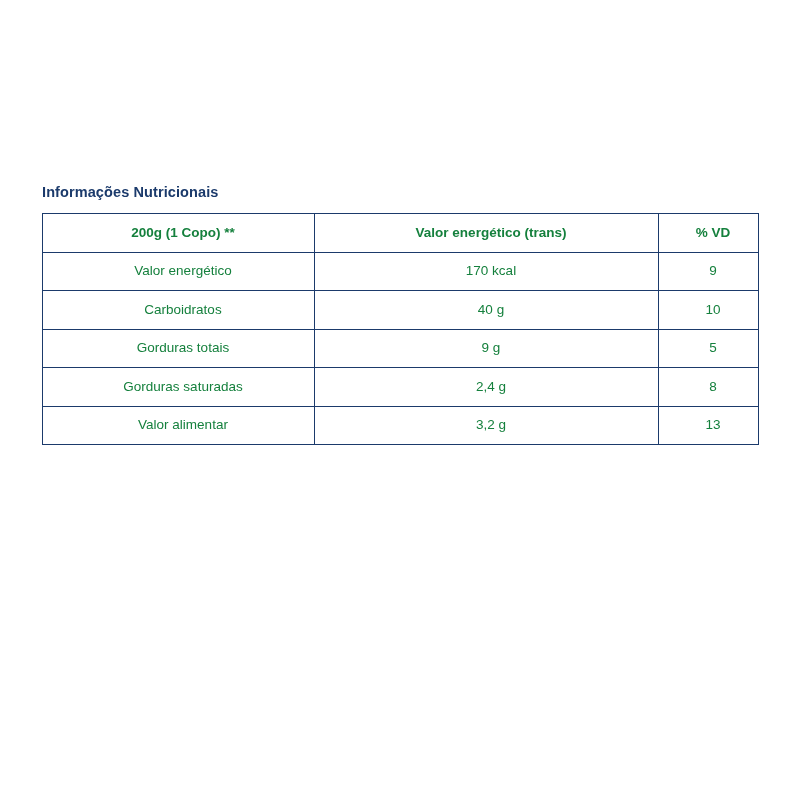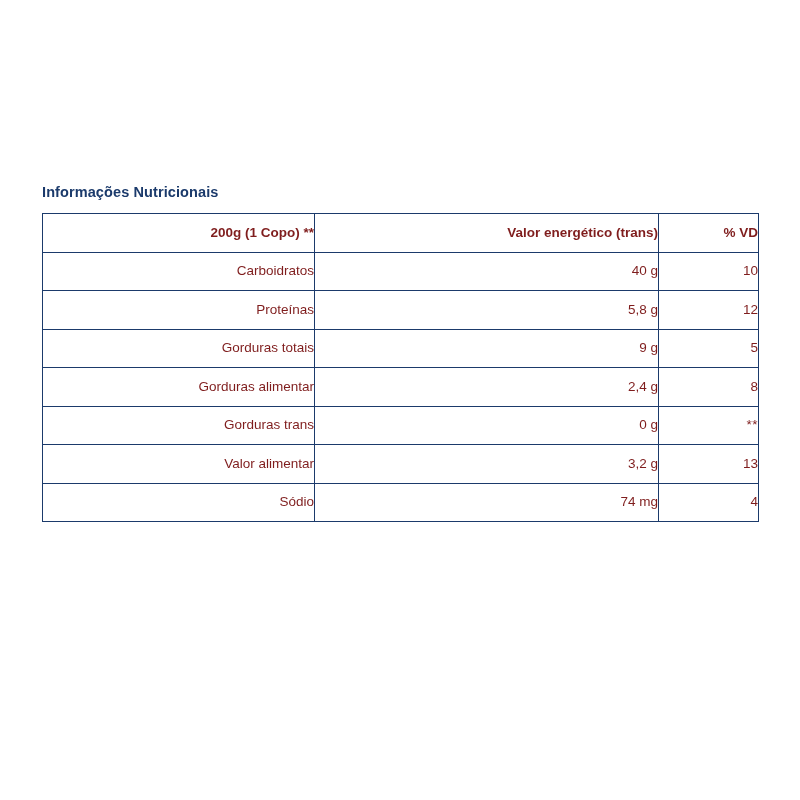--- a/index.html
+++ b/index.html
@@ -44,23 +44,23 @@
     table-layout: fixed;
   }
 
   table.nutrition-table th,
   table.nutrition-table td {
     border: 1px solid #1b3a6b;
     padding: 0 0 0 9px;
     height: 37.5px;
     vertical-align: middle;
     font-size: 13.5px;
-    color: #7f1d1d;
+    color: #15803d;
     font-weight: normal;
-    text-align: right;
+    text-align: center;
     line-height: 1.2;
     overflow: hidden;
     white-space: nowrap;
   }
 
   table.nutrition-table thead th {
     font-weight: bold;
   }
 
   col.col-nutrient { width: 272px; }
@@ -88,51 +88,41 @@
       </colgroup>
       <thead>
         <tr>
           <th>200g (1 Copo) **</th>
           <th>Valor energético (trans)</th>
           <th>% VD</th>
         </tr>
       </thead>
       <tbody>
         <tr>
+          <td>Valor energético</td>
+          <td>170 kcal</td>
+          <td>9</td>
+        </tr>
+        <tr>
           <td>Carboidratos</td>
           <td>40 g</td>
           <td>10</td>
-        </tr>
-        <tr>
-          <td>Proteínas</td>
-          <td>5,8 g</td>
-          <td>12</td>
         </tr>
         <tr>
           <td>Gorduras totais</td>
           <td>9 g</td>
           <td>5</td>
         </tr>
         <tr>
-          <td>Gorduras alimentar</td>
+          <td>Gorduras saturadas</td>
           <td>2,4 g</td>
           <td>8</td>
-        </tr>
-        <tr>
-          <td>Gorduras trans</td>
-          <td>0 g</td>
-          <td class="asterisks">**</td>
         </tr>
         <tr>
           <td>Valor alimentar</td>
           <td>3,2 g</td>
           <td>13</td>
-        </tr>
-        <tr>
-          <td>Sódio</td>
-          <td>74 mg</td>
-          <td>4</td>
         </tr>
       </tbody>
     </table>
 
   </div>
 </div>
 
 </body></html>

